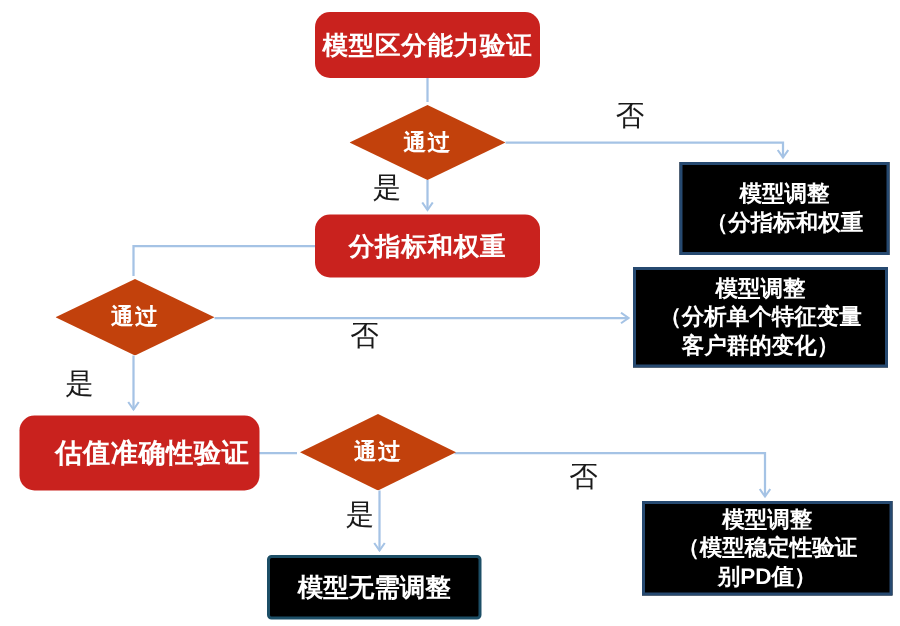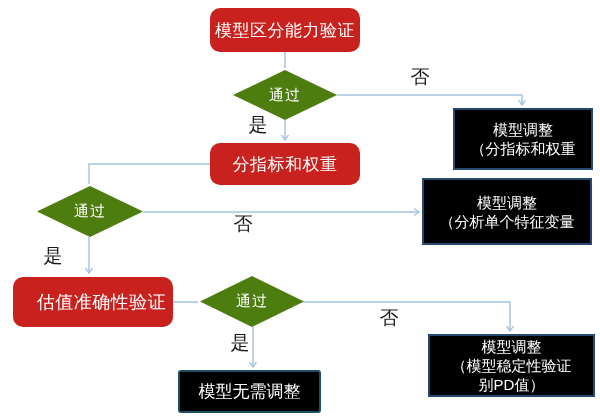--- a/index.html
+++ b/index.html
@@ -2,25 +2,25 @@
 <html><head>
 <meta charset="utf-8">
 <style>
   html,body{margin:0;padding:0;background:#ffffff;}
   .canvas{
     position:relative;width:600px;height:417px;background:#ffffff;overflow:hidden;
     font-family:"Liberation Sans", sans-serif;
   }
   .canvas svg.connectors{position:absolute;left:0;top:0;width:600px;height:417px;}
   .node{position:absolute;display:flex;align-items:center;justify-content:center;
-    text-align:center;color:#ffffff;font-weight:normal;box-sizing:border-box;}
+    text-align:center;color:#ffffff;font-weight:bold;box-sizing:border-box;}
   .red-box{background:#C9221E;border-radius:10px;font-size:17px;letter-spacing:.5px;}
   .teal-box{background:#000000;border:2px solid #264970;font-size:15px;line-height:19px;}
   .teal-box.rounded{border-radius:3px;border:2px solid #1C4E66;font-size:17px;}
-  .diamond{background:#4d7c0f;clip-path:polygon(50% 0,100% 50%,50% 100%,0 50%);
+  .diamond{background:#c2410c;clip-path:polygon(50% 0,100% 50%,50% 100%,0 50%);
     font-size:15px;letter-spacing:1px;}
   .edge-label{position:absolute;transform:translate(-50%,-50%);color:#1a1a1a;
     font-size:19px;font-weight:400;}
   .teal-box span{display:block;}
 </style>
 </head>
 <body>
 
 <div class="canvas">
 
@@ -57,20 +57,21 @@
     <div>
       <span>模型调整</span>
       <span>（分指标和权重</span>
     </div>
   </div>
 
   <div class="node teal-box" style="left:422px;top:178px;width:170px;height:67px;">
     <div>
       <span>模型调整</span>
       <span>（分析单个特征变量</span>
+      <span>客户群的变化）</span>
     </div>
   </div>
 
   <div class="node teal-box" style="left:428px;top:334px;width:167px;height:63px;">
     <div>
       <span>模型调整</span>
       <span>（模型稳定性验证</span>
       <span>别PD值）</span>
     </div>
   </div>

